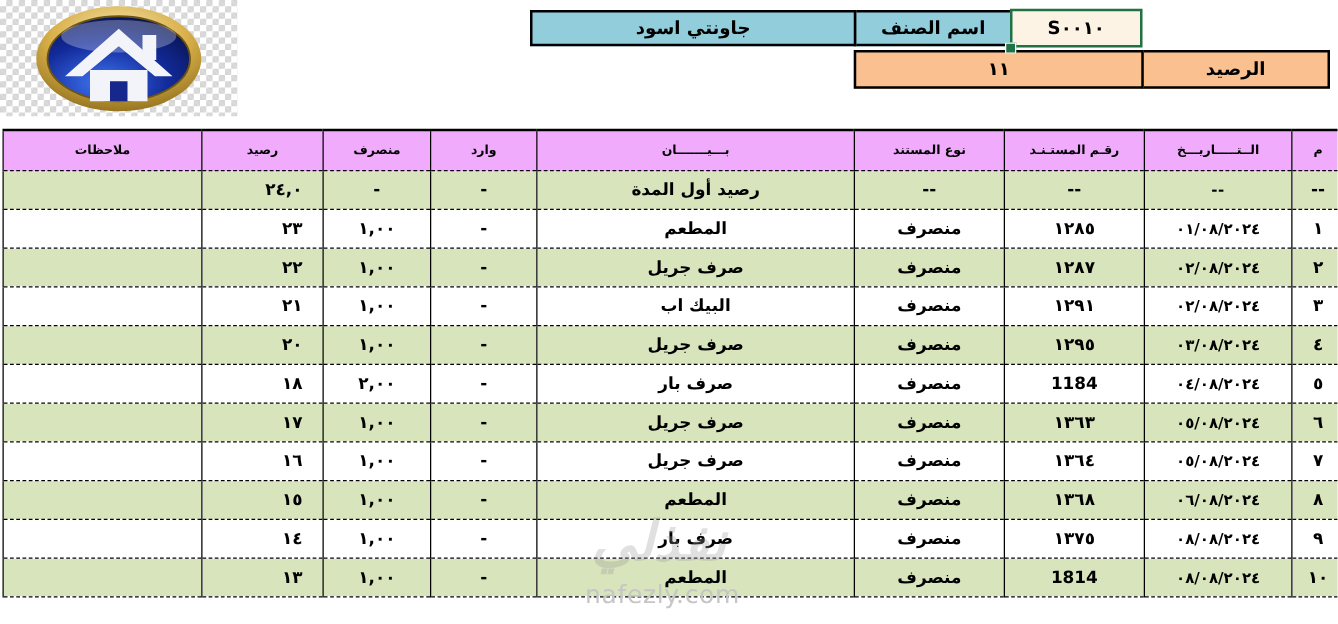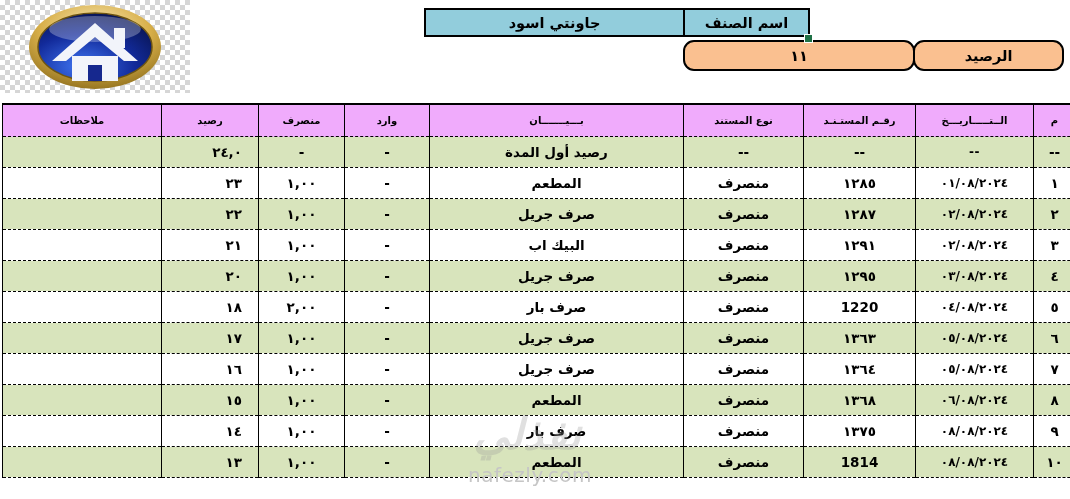--- a/index.html
+++ b/index.html
@@ -23,21 +23,21 @@
   
   .card-title{position:absolute;left:201px;top:38px;width:214px;height:46px;
     background:var(--peach);border:2px solid var(--cardborder);
     display:flex;align-items:center;justify-content:center;
     font-weight:bold;font-size:15px;direction:rtl;}
 
   
   .pcell{position:absolute;border:2px solid #000;display:flex;align-items:center;
     justify-content:center;font-weight:bold;font-size:14.5px;direction:rtl;box-sizing:border-box;}
   .pcell.teal{background:var(--teal);}
-  .pcell.orange{background:var(--orange);border-radius:11px;}
+  .pcell.orange{background:var(--orange);}
   .pcell.selected{background:var(--cream);border:2.5px solid var(--selgreen);z-index:3;}
   .fill-handle{position:absolute;left:804px;top:34px;width:7px;height:7px;
     background:var(--selgreen);border:1px solid #fff;z-index:4;}
 
   
   table.ledger{position:absolute;left:2px;top:103px;width:1064px;
     border-collapse:collapse;table-layout:fixed;direction:rtl;font-weight:bold;}
   table.ledger th{height:31px;background:#f0abfc;border:1.6px solid #000;
     border-top:2.4px solid #000;border-bottom:1.2px dashed #000;font-size:10px;padding:0;}
   table.ledger td{height:30px;border-right:1.6px solid #000;border-left:1.6px solid #000;
@@ -87,20 +87,21 @@
       <ellipse cx="69" cy="44" rx="57" ry="34" fill="url(#orb)" stroke="#6d5412" stroke-width="1.5"></ellipse>
       <ellipse cx="69" cy="26" rx="46" ry="13" fill="#ffffff" opacity="0.28"></ellipse>
       <rect x="88" y="25" width="11" height="20" fill="#f2f4fa"></rect>
       <polygon points="69,20 26,58 40,58 69,34 98,58 112,58" fill="#f2f4fa"></polygon>
       <rect x="46" y="53" width="46" height="25" fill="#f2f4fa"></rect>
       <rect x="62" y="62" width="14" height="16" fill="#16288e"></rect>
     </svg>
   </div>
 
 
+  <div class="pcell selected" style="left:808px;top:7px;width:106px;height:31px;">S٠٠١٠</div>
   <div class="fill-handle"></div>
   <div class="pcell teal" style="left:683px;top:8px;width:127px;height:29px;">اسم الصنف</div>
   <div class="pcell orange" style="left:913px;top:40px;width:151px;height:31px;">الرصيد</div>
   <div class="pcell teal" style="left:424px;top:8px;width:261px;height:29px;">جاونتي اسود</div>
   <div class="pcell orange" style="left:683px;top:40px;width:232px;height:31px;">١١</div>
 
   <table class="ledger">
     <thead>
       <tr>
           <th>م</th>
@@ -166,21 +167,21 @@
           <td>منصرف</td>
           <td>صرف جريل</td>
           <td>-</td>
           <td>١,٠٠</td>
           <td>٢٠</td>
           <td></td>
         </tr>
         <tr>
           <td>٥</td>
           <td>٠٤/٠٨/٢٠٢٤</td>
-          <td>1220</td>
+          <td>1184</td>
           <td>منصرف</td>
           <td>صرف بار</td>
           <td>-</td>
           <td>٢,٠٠</td>
           <td>١٨</td>
           <td></td>
         </tr>
         <tr class="band">
           <td>٦</td>
           <td>٠٥/٠٨/٢٠٢٤</td>

